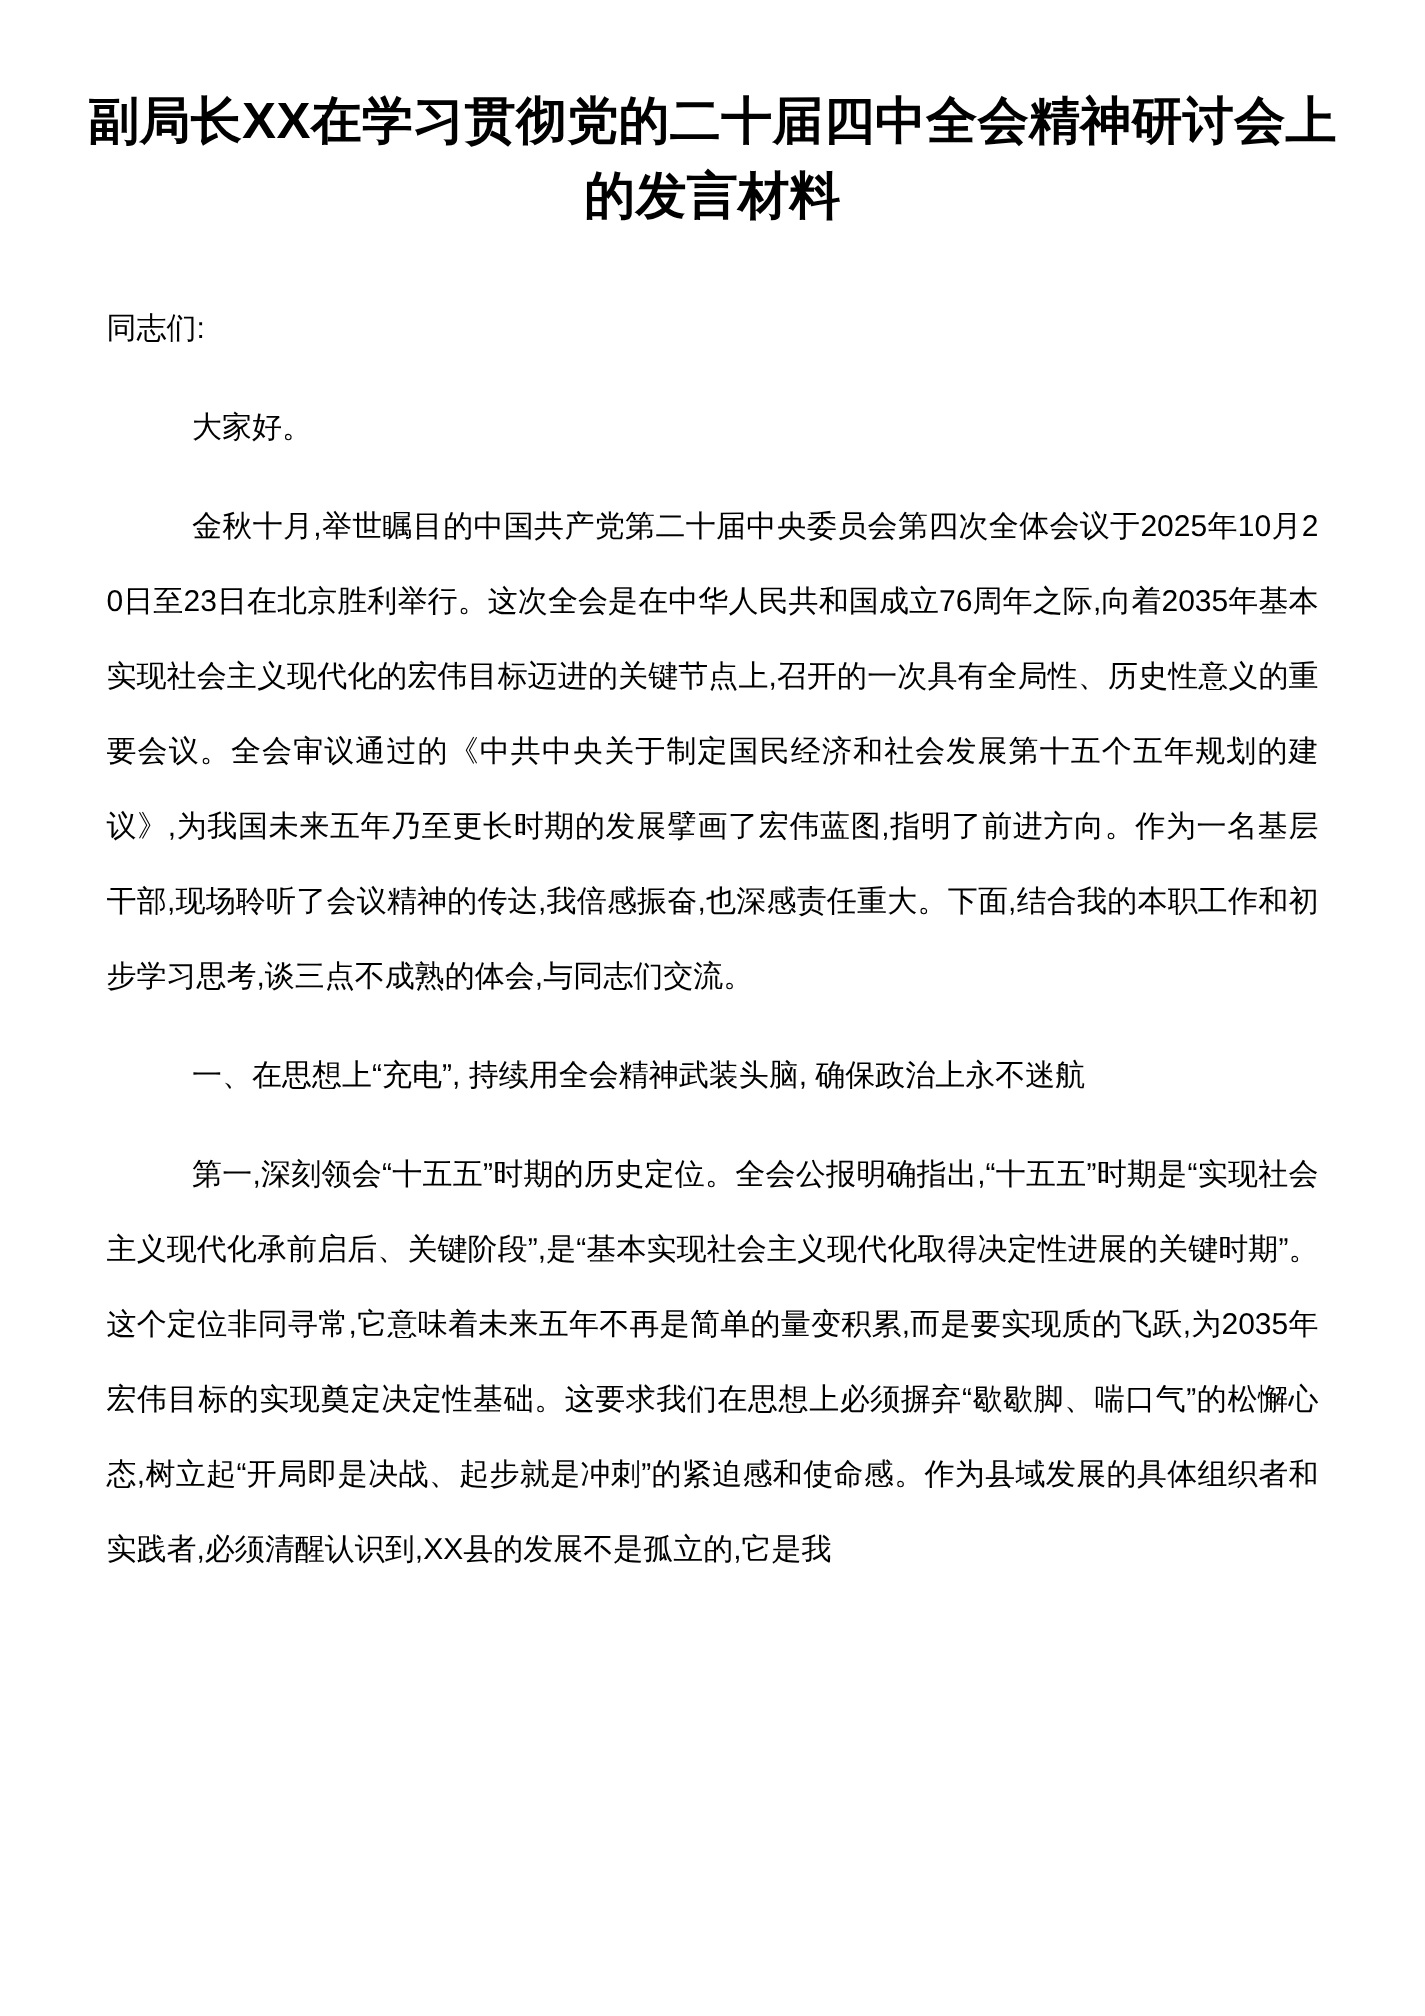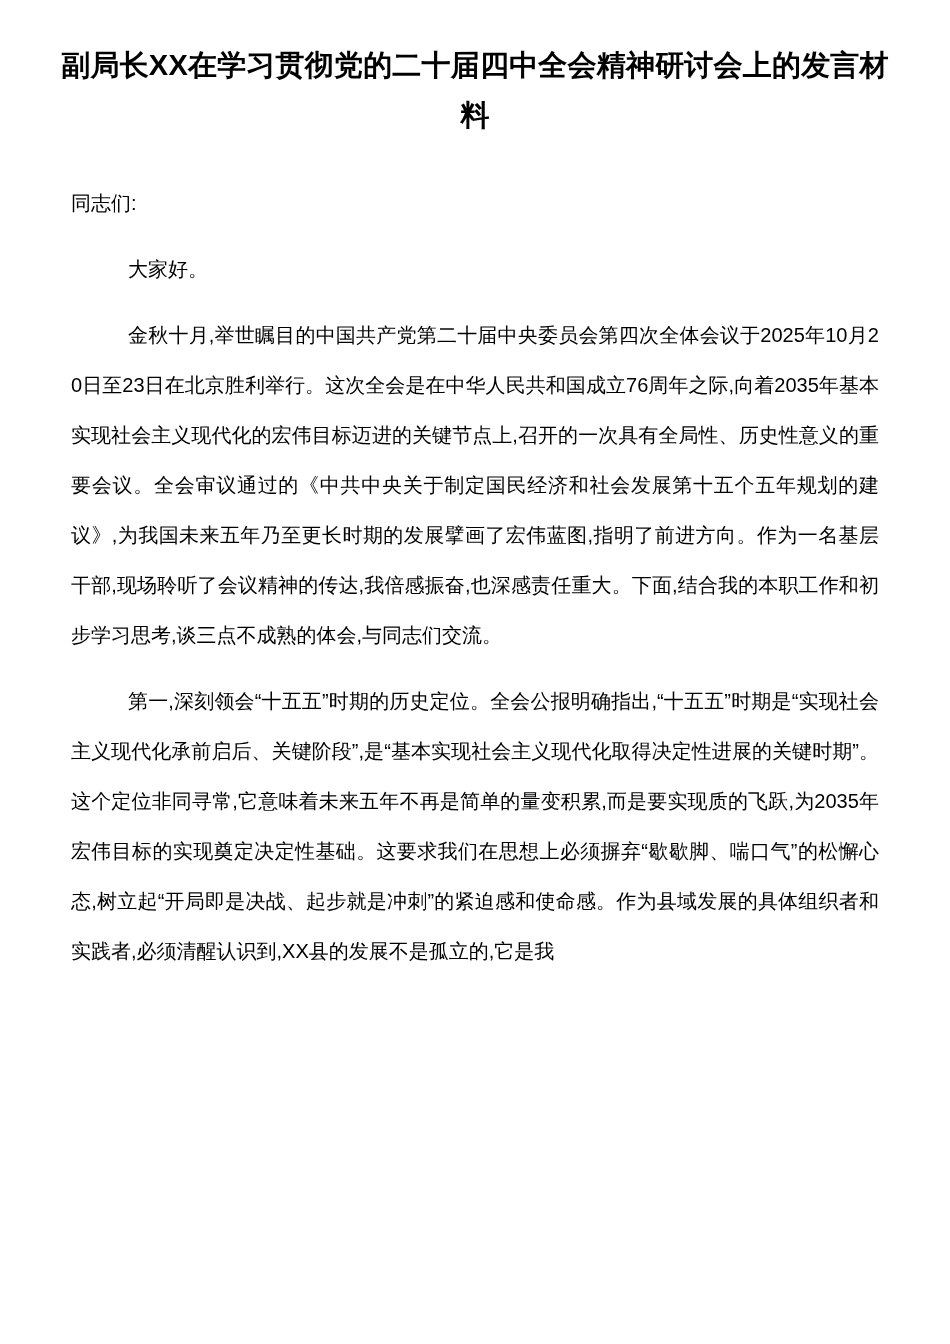--- a/index.html
+++ b/index.html
@@ -18,22 +18,22 @@
   .page {
     position: relative;
     width: 950px;
     height: 1344px;
     box-sizing: border-box;
     padding: 0;
     background: #ffffff;
   }
   .doc-title {
     margin: 0;
-    padding: 40px 52px 0 52px;
-    font-size: 29px;
+    padding: 56px 52px 0 52px;
+    font-size: 34px;
     line-height: 50px;
     font-weight: bold;
     text-align: center;
     letter-spacing: 0.2px;
     word-break: break-all;
   }
   .body-block {
     padding: 0 55px 0 55px;
     margin-top: 38px;
   }
@@ -61,19 +61,20 @@
   <h1 class="doc-title">副局长XX在学习贯彻党的二十届四中全会精神研讨会上的发言材料</h1>
 
   <div class="body-block">
 
     <p class="para flush">同志们:</p>
 
     <p class="para indent">大家好。</p>
 
     <p class="para indent">金秋十月,举世瞩目的中国共产党第二十届中央委员会第四次全体会议于2025年10月20日至23日在北京胜利举行。这次全会是在中华人民共和国成立76周年之际,向着2035年基本实现社会主义现代化的宏伟目标迈进的关键节点上,召开的一次具有全局性、历史性意义的重要会议。全会审议通过的《中共中央关于制定国民经济和社会发展第十五个五年规划的建议》,为我国未来五年乃至更长时期的发展擘画了宏伟蓝图,指明了前进方向。作为一名基层干部,现场聆听了会议精神的传达,我倍感振奋,也深感责任重大。下面,结合我的本职工作和初步学习思考,谈三点不成熟的体会,与同志们交流。</p>
 
+    <p class="para indent">一、在思想上“充电”, 持续用全会精神武装头脑, 确保政治上永不迷航</p>
 
 
     <p class="para indent">第一,深刻领会“十五五”时期的历史定位。全会公报明确指出,“十五五”时期是“实现社会主义现代化承前启后、关键阶段”,是“基本实现社会主义现代化取得决定性进展的关键时期”。这个定位非同寻常,它意味着未来五年不再是简单的量变积累,而是要实现质的飞跃,为2035年宏伟目标的实现奠定决定性基础。这要求我们在思想上必须摒弃“歇歇脚、喘口气”的松懈心态,树立起“开局即是决战、起步就是冲刺”的紧迫感和使命感。作为县域发展的具体组织者和实践者,必须清醒认识到,XX县的发展不是孤立的,它是我</p>
 
   </div>
 
 </div>
 
 </body></html>

